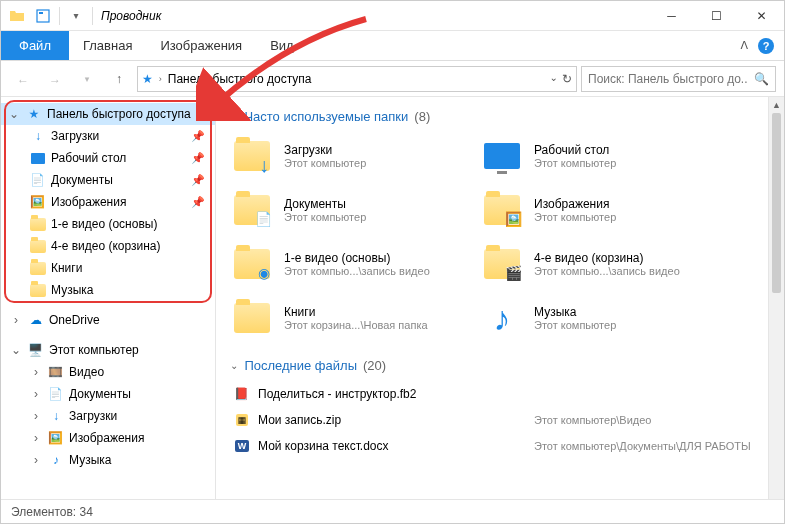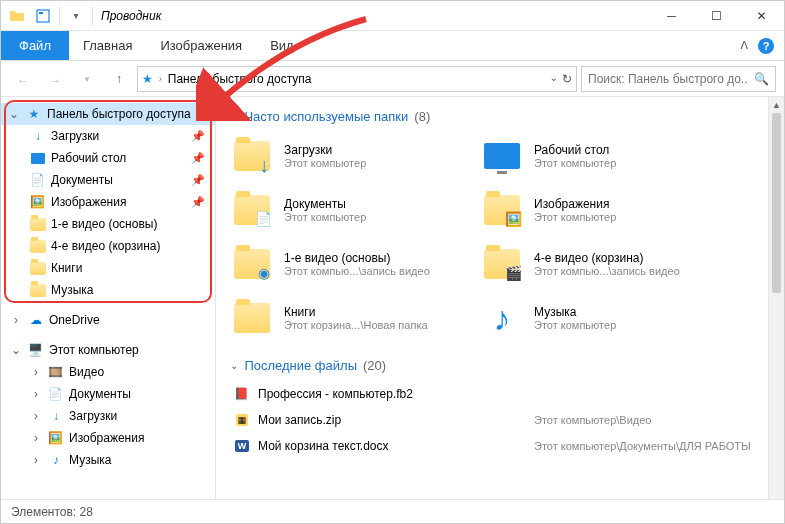--- a/index.html
+++ b/index.html
@@ -338,21 +338,21 @@
 
     <div class="group-header">
       <span class="chev">⌄</span>
       <span>Последние файлы</span>
       <span class="group-count">(20)</span>
     </div>
 
     <div class="file-list">
       <div class="file-row">
         <div class="file-icon">📕</div>
-        <div class="file-name">Профессия - компьютер.fb2</div>
+        <div class="file-name">Поделиться - инструктор.fb2</div>
       </div>
       <div class="file-row">
         <div class="file-icon">
             <span style="background:#ffd76b;padding:1px 2px;border-radius:2px;font-size:9px;">▦</span>
           </div>
         <div class="file-name">Мои запись.zip</div>
         <div class="file-path">Этот компьютер\Видео</div>
       </div>
       <div class="file-row">
         <div class="file-icon">
@@ -364,21 +364,21 @@
     </div>
 
     <div class="content-scrollbar">
       <div class="sb-btn">▲</div>
       <div class="sb-thumb"></div>
     </div>
   </div>
 </div>
 
 <div class="statusbar">
-  <span>Элементов: 28</span>
+  <span>Элементов: 34</span>
 </div>
 
 <svg class="red-arrow" style="left:195px; top:10px;" width="180" height="110" viewBox="0 0 180 110">
   <defs>
     <marker id="ah" markerWidth="12" markerHeight="12" refX="3" refY="6" orient="auto">
       <path d="M0,0 L12,6 L0,12 Z" fill="#e53935"></path>
     </marker>
   </defs>
   <path d="M170,8 Q90,30 18,95" stroke="#e53935" stroke-width="6" fill="none" marker-end="url(#ah)"></path>
 </svg>

